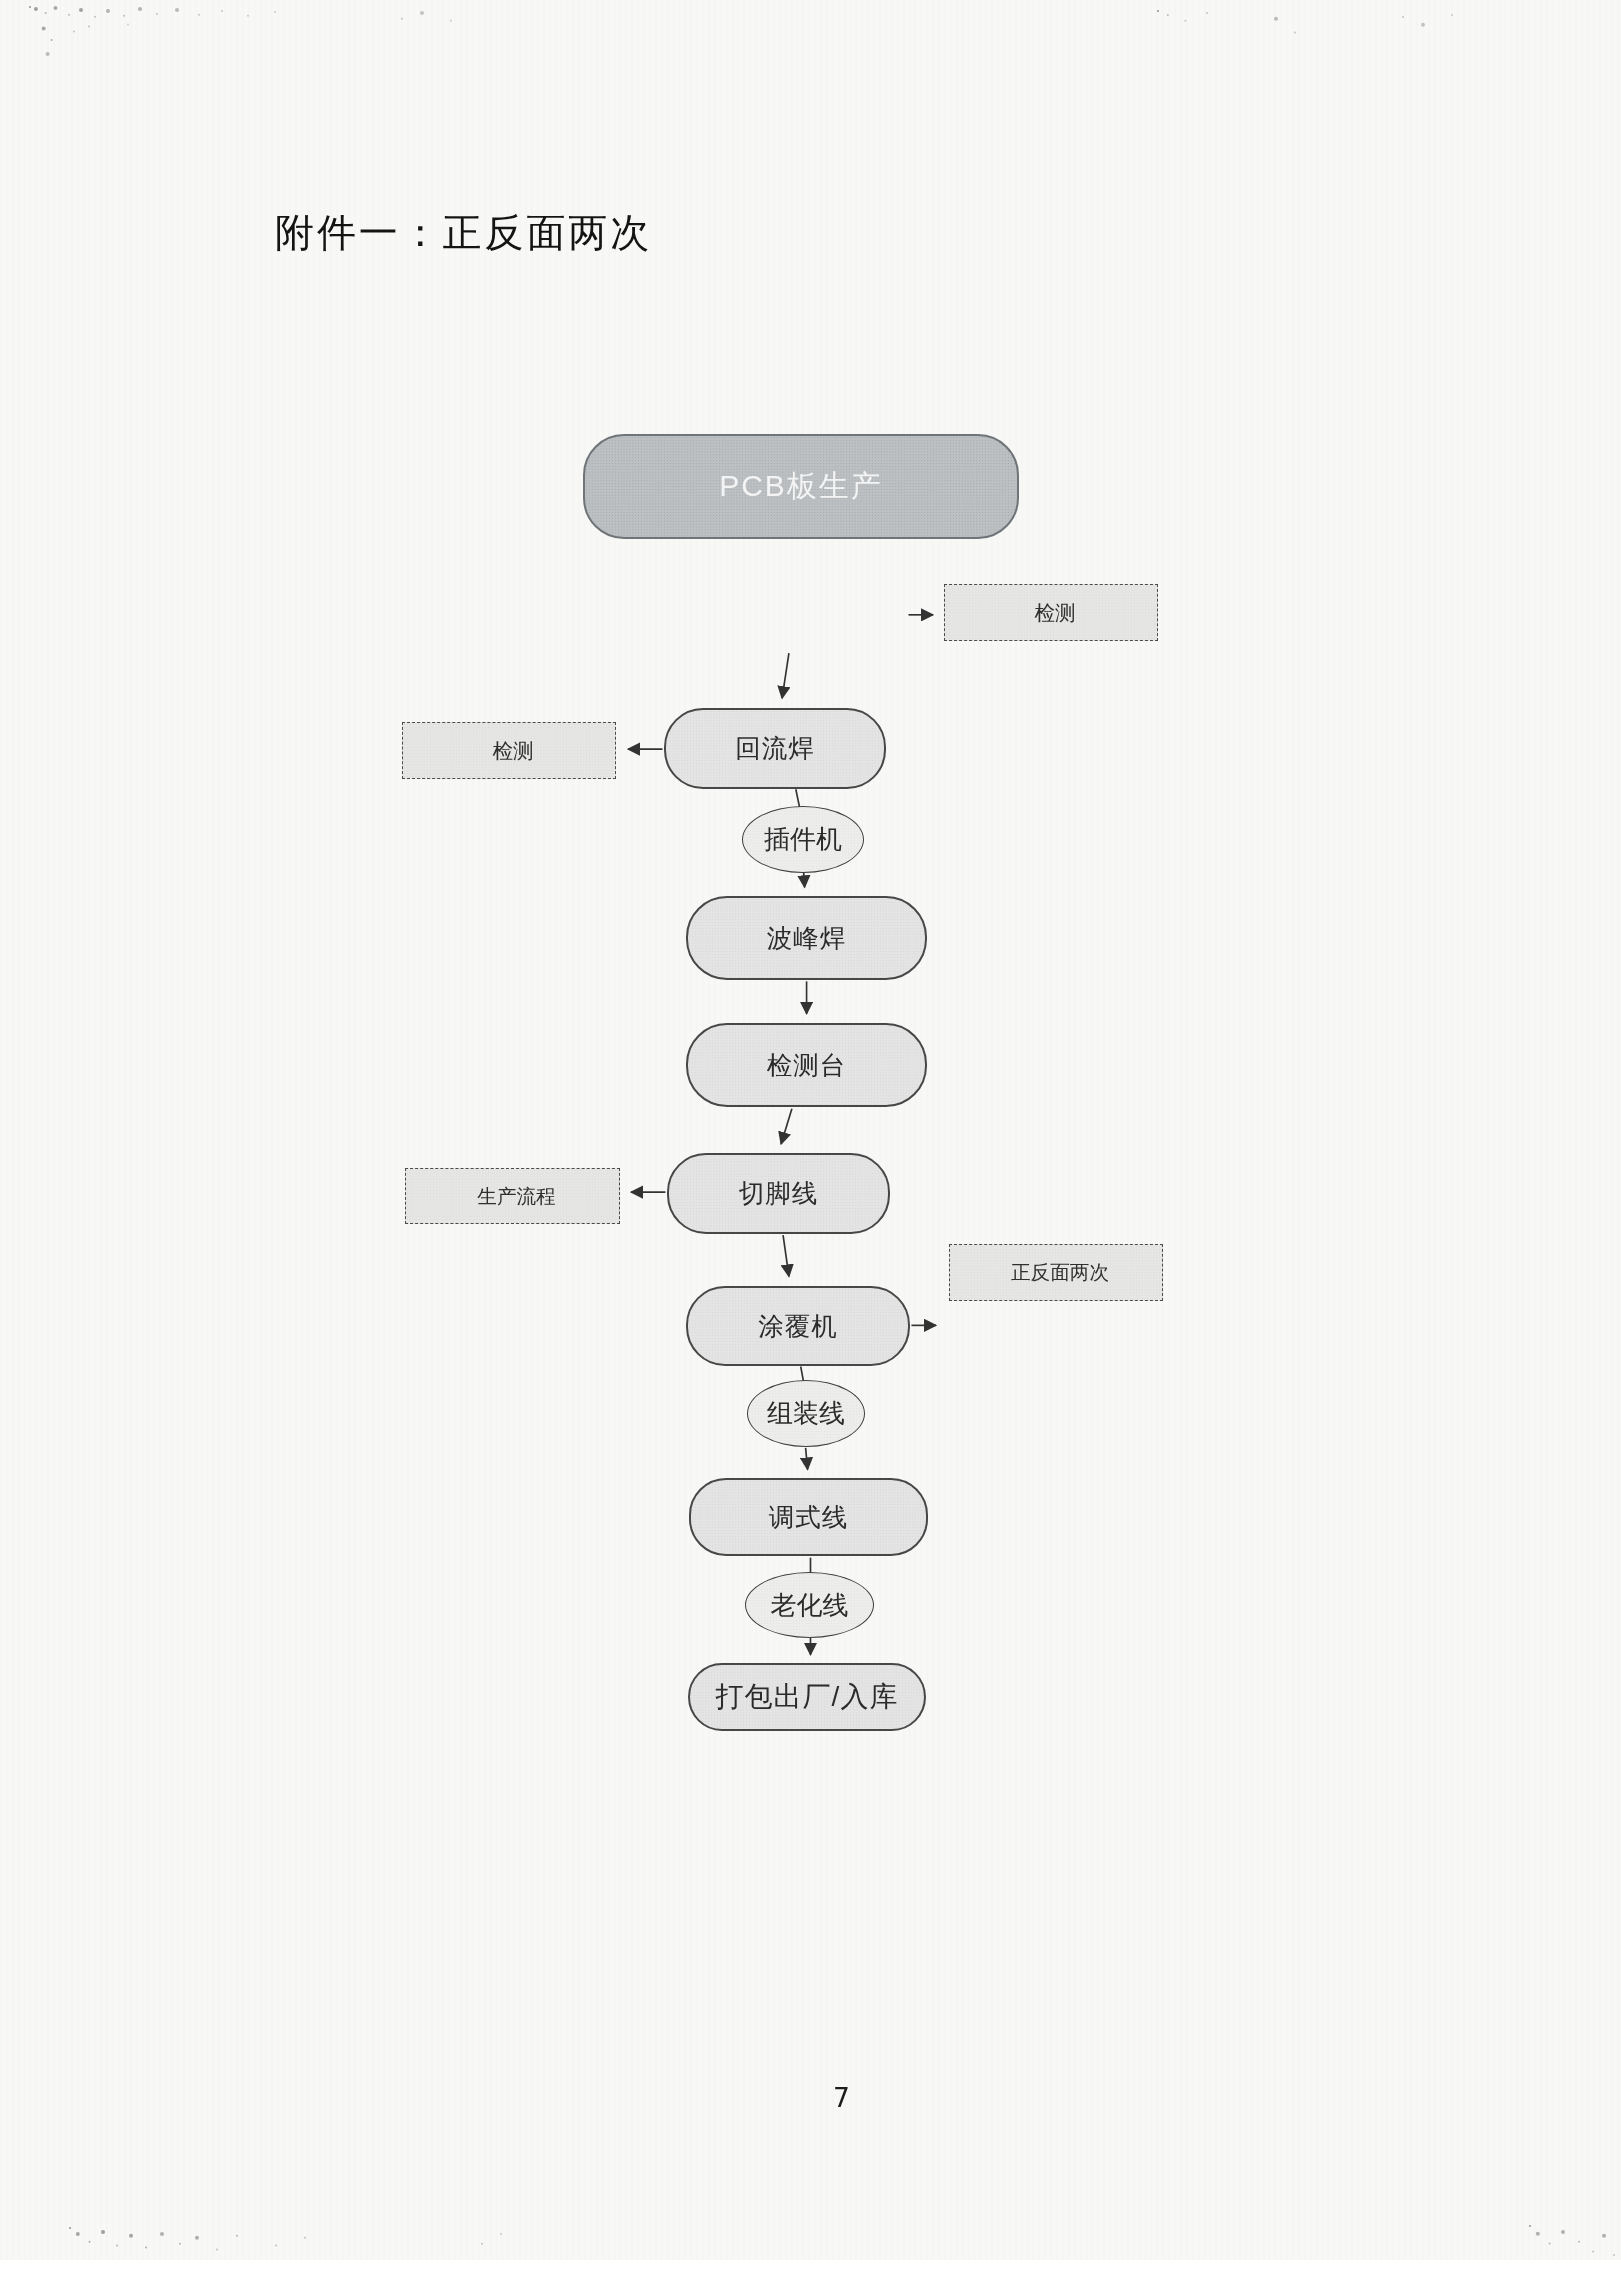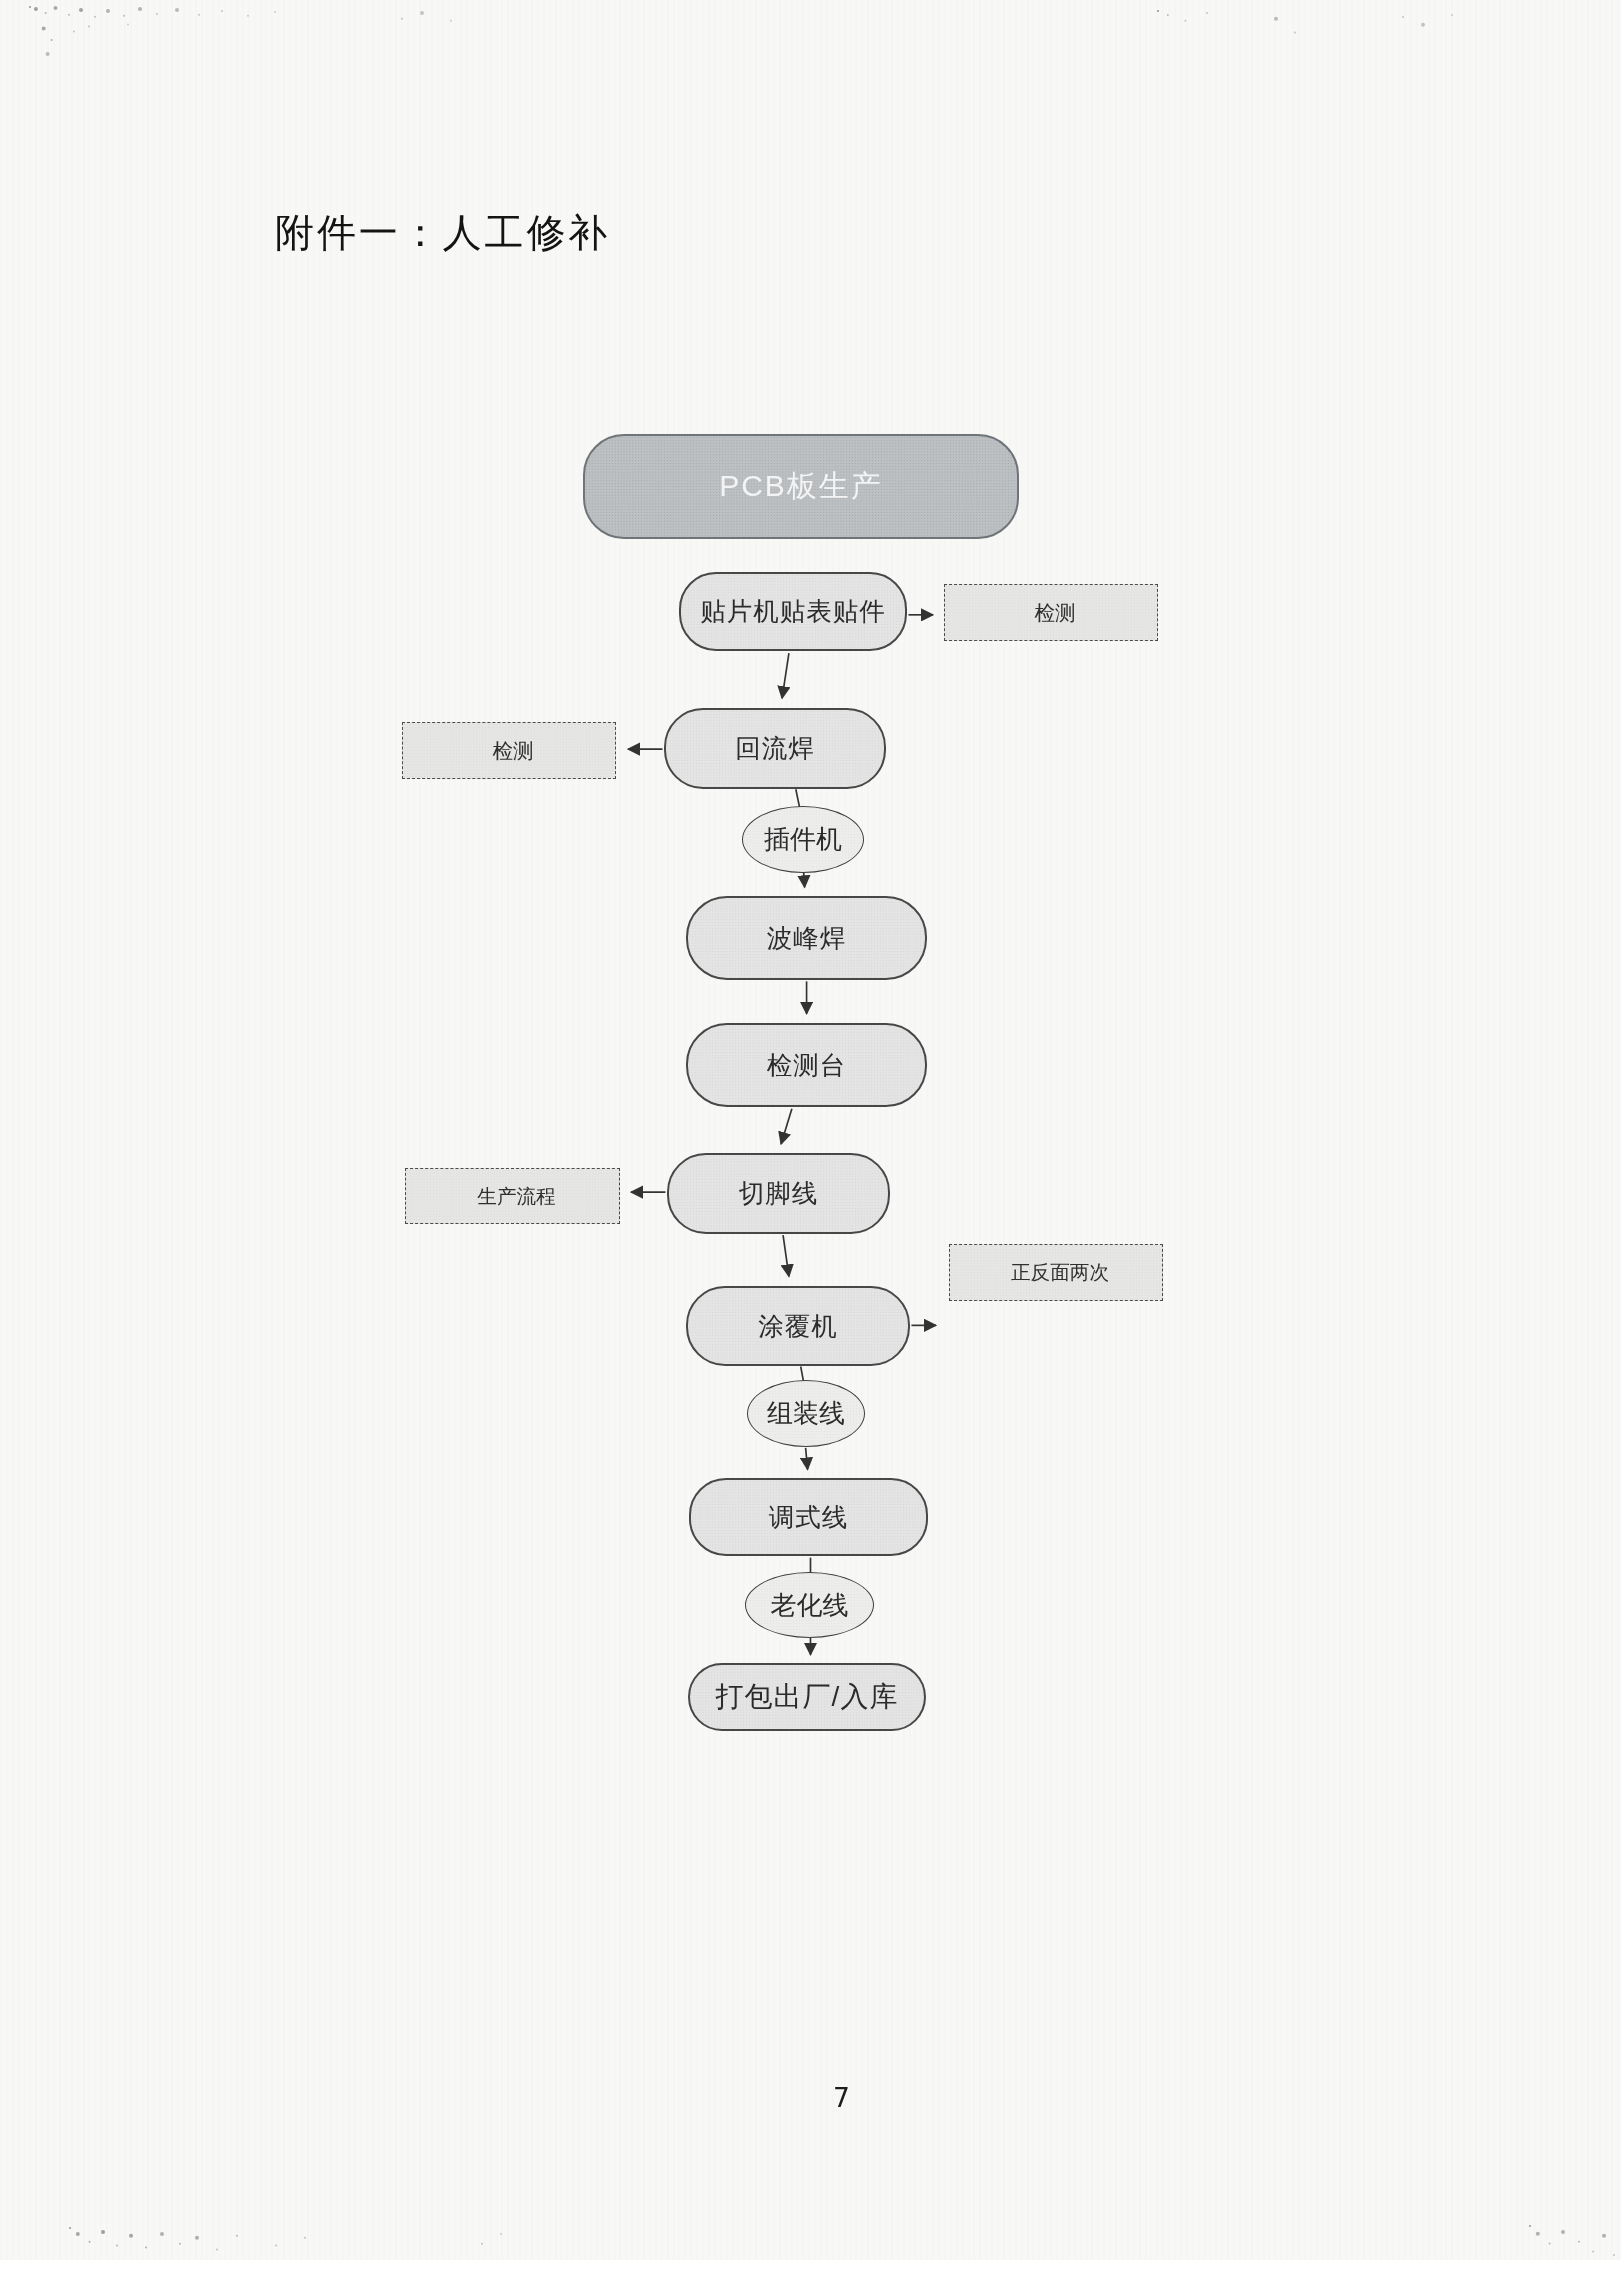--- a/index.html
+++ b/index.html
@@ -102,21 +102,21 @@
 </head>
 <body>
 
 <div class="page">
 
   <div class="speck tl"></div>
   <div class="speck tr"></div>
   <div class="speck bl"></div>
   <div class="speck br"></div>
 
-  <div class="page-title">附件一：人工修补</div>
+  <div class="page-title">附件一：正反面两次</div>
 
   <svg class="connectors" width="1621" height="2293" viewBox="0 0 1654 2339">
     <defs>
       <marker id="ah" viewBox="0 0 10 10" refX="9" refY="5" markerWidth="8" markerHeight="8" orient="auto">
         <path d="M0,0 L10,5 L0,10 Z" fill="#333333"></path>
       </marker>
     </defs>
     <line x1="927" y1="627" x2="952" y2="627" marker-end="url(#ah)"></line>
     <line x1="805" y1="666" x2="798" y2="712" marker-end="url(#ah)"></line>
     <line x1="676" y1="764" x2="641" y2="764" marker-end="url(#ah)"></line>
@@ -128,21 +128,20 @@
     <line x1="799" y1="1260" x2="805" y2="1302" marker-end="url(#ah)"></line>
     <line x1="930" y1="1352" x2="955" y2="1352" marker-end="url(#ah)"></line>
     <line x1="817" y1="1394" x2="820" y2="1410"></line>
     <line x1="822" y1="1477" x2="824" y2="1499" marker-end="url(#ah)"></line>
     <line x1="827" y1="1589" x2="827" y2="1605"></line>
     <line x1="827" y1="1671" x2="827" y2="1688" marker-end="url(#ah)"></line>
   </svg>
 
   <div class="node start" style="left:583px;top:434px;width:436px;height:105px;">PCB板生产</div>
 
-  <div class="node" style="left:679px;top:572px;width:228px;height:79px;border-radius:37px;">贴片机贴表贴件</div>
 
   <div class="dashed-box" style="left:944px;top:584px;width:214px;height:57px;">检测</div>
 
   <div class="node" style="left:664px;top:708px;width:222px;height:81px;border-radius:39px;">回流焊</div>
 
   <div class="dashed-box" style="left:402px;top:722px;width:214px;height:57px;">检测</div>
 
   <div class="ellipse" style="left:742px;top:806px;width:122px;height:67px;">插件机</div>
 
   <div class="node" style="left:686px;top:896px;width:241px;height:84px;border-radius:41px;text-align:right;">波峰焊</div>

